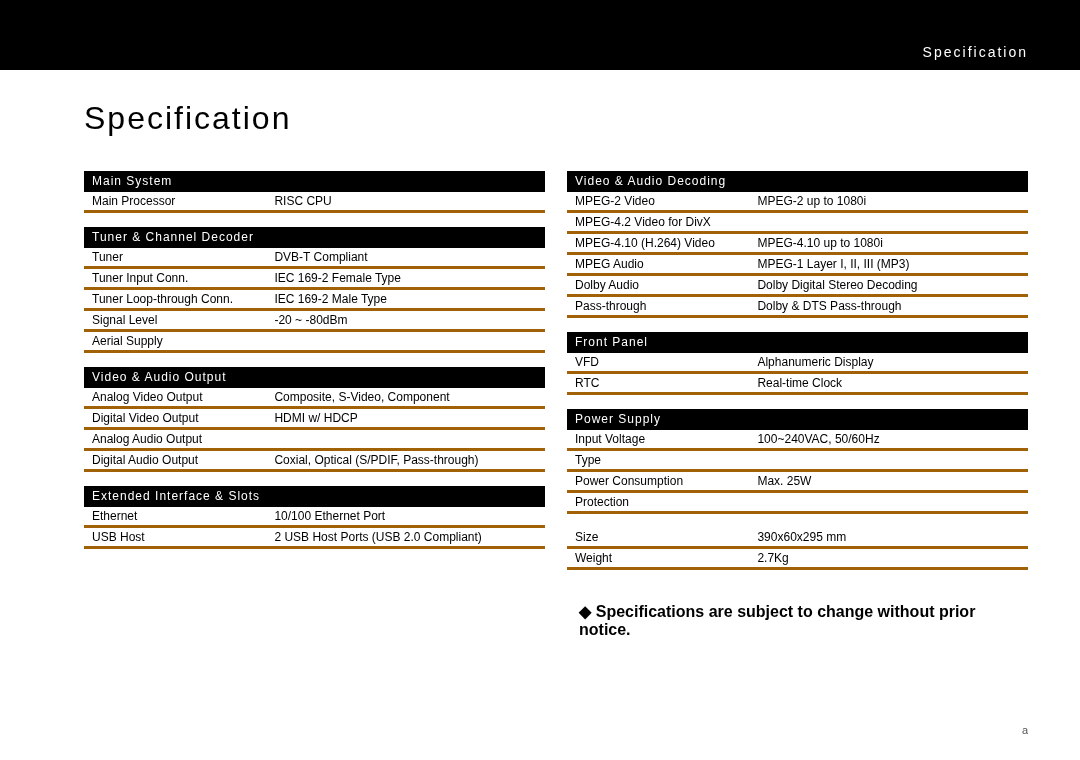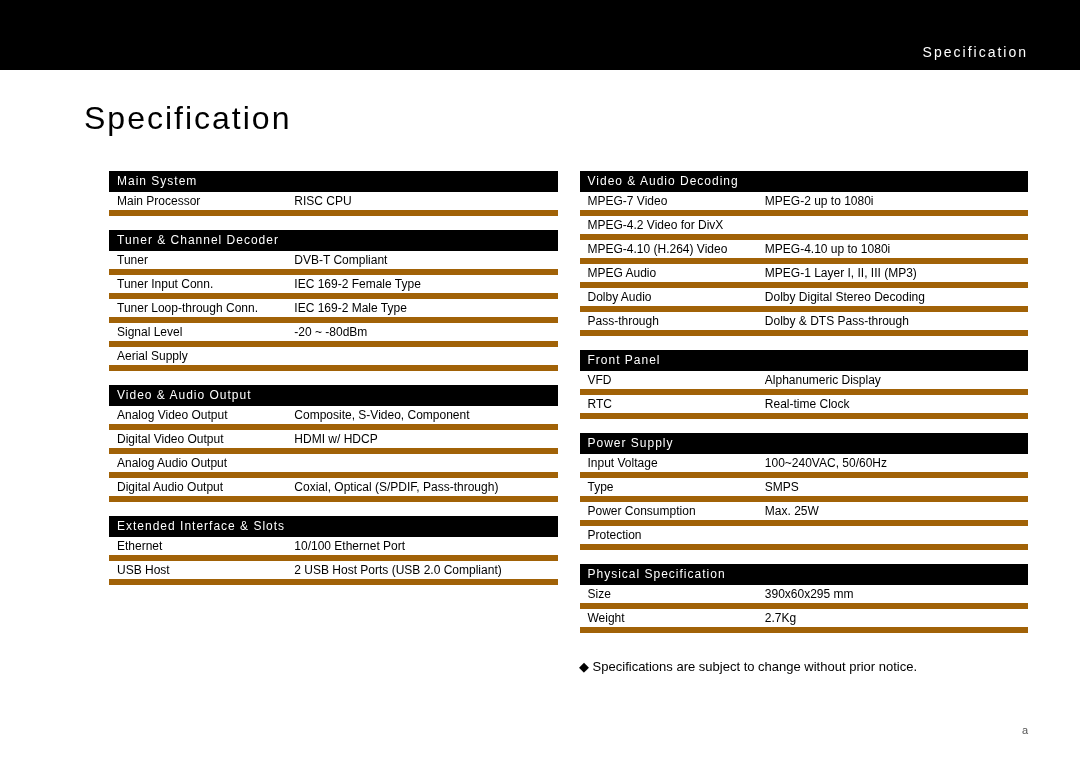--- a/index.html
+++ b/index.html
@@ -29,46 +29,46 @@
   }
   h1.title {
     font-weight: normal;
     font-size: 32px;
     letter-spacing: 2px;
     margin-bottom: 34px;
   }
   .columns {
     display: flex;
     gap: 22px;
-    margin-left: 25px;
   }
   .col { flex: 1; }
   .section {
     margin-bottom: 14px;
   }
   .section-header {
     background: #000;
     color: #fff;
     font-size: 12px;
     letter-spacing: 1px;
     padding: 3px 8px;
     border-bottom: 1px solid #000;
   }
   .row {
     display: flex;
     font-size: 12px;
-    border-bottom: 6px solid #a16207;
+    border-bottom: 3px solid #a16207;
     padding: 2px 8px;
   }
   .row .k { width: 41%; }
   .row .v { flex: 1; }
   .footnote {
-    font-size: 13px;
-    margin-top: 12px;
+    font-size: 16px;
+    margin-top: 18px;
     padding-left: 8px;
+    font-weight: bold;
   }
   .pagenum {
     position: absolute;
     bottom: 24px;
     right: 52px;
     font-size: 11px;
     color: #555;
   }
 </style>
 </head>
@@ -138,21 +138,21 @@
           <div class="row">
             <div class="k">USB Host</div>
             <div class="v">2 USB Host Ports (USB 2.0 Compliant)</div>
           </div>
         </div>
       </div>
       <div class="col">
         <div class="section">
           <div class="section-header">Video &amp; Audio Decoding</div>
           <div class="row">
-            <div class="k">MPEG-7 Video</div>
+            <div class="k">MPEG-2 Video</div>
             <div class="v">MPEG-2 up to 1080i</div>
           </div>
           <div class="row">
             <div class="k">MPEG-4.2 Video for DivX</div>
           </div>
           <div class="row">
             <div class="k">MPEG-4.10 (H.264) Video</div>
             <div class="v">MPEG-4.10 up to 1080i</div>
           </div>
           <div class="row">
@@ -180,32 +180,30 @@
           </div>
         </div>
         <div class="section">
           <div class="section-header">Power Supply</div>
           <div class="row">
             <div class="k">Input Voltage</div>
             <div class="v">100~240VAC, 50/60Hz</div>
           </div>
           <div class="row">
             <div class="k">Type</div>
-            <div class="v">SMPS</div>
           </div>
           <div class="row">
             <div class="k">Power Consumption</div>
             <div class="v">Max. 25W</div>
           </div>
           <div class="row">
             <div class="k">Protection</div>
           </div>
         </div>
         <div class="section">
-          <div class="section-header">Physical Specification</div>
           <div class="row">
             <div class="k">Size</div>
             <div class="v">390x60x295 mm</div>
           </div>
           <div class="row">
             <div class="k">Weight</div>
             <div class="v">2.7Kg</div>
           </div>
         </div>
       </div>

